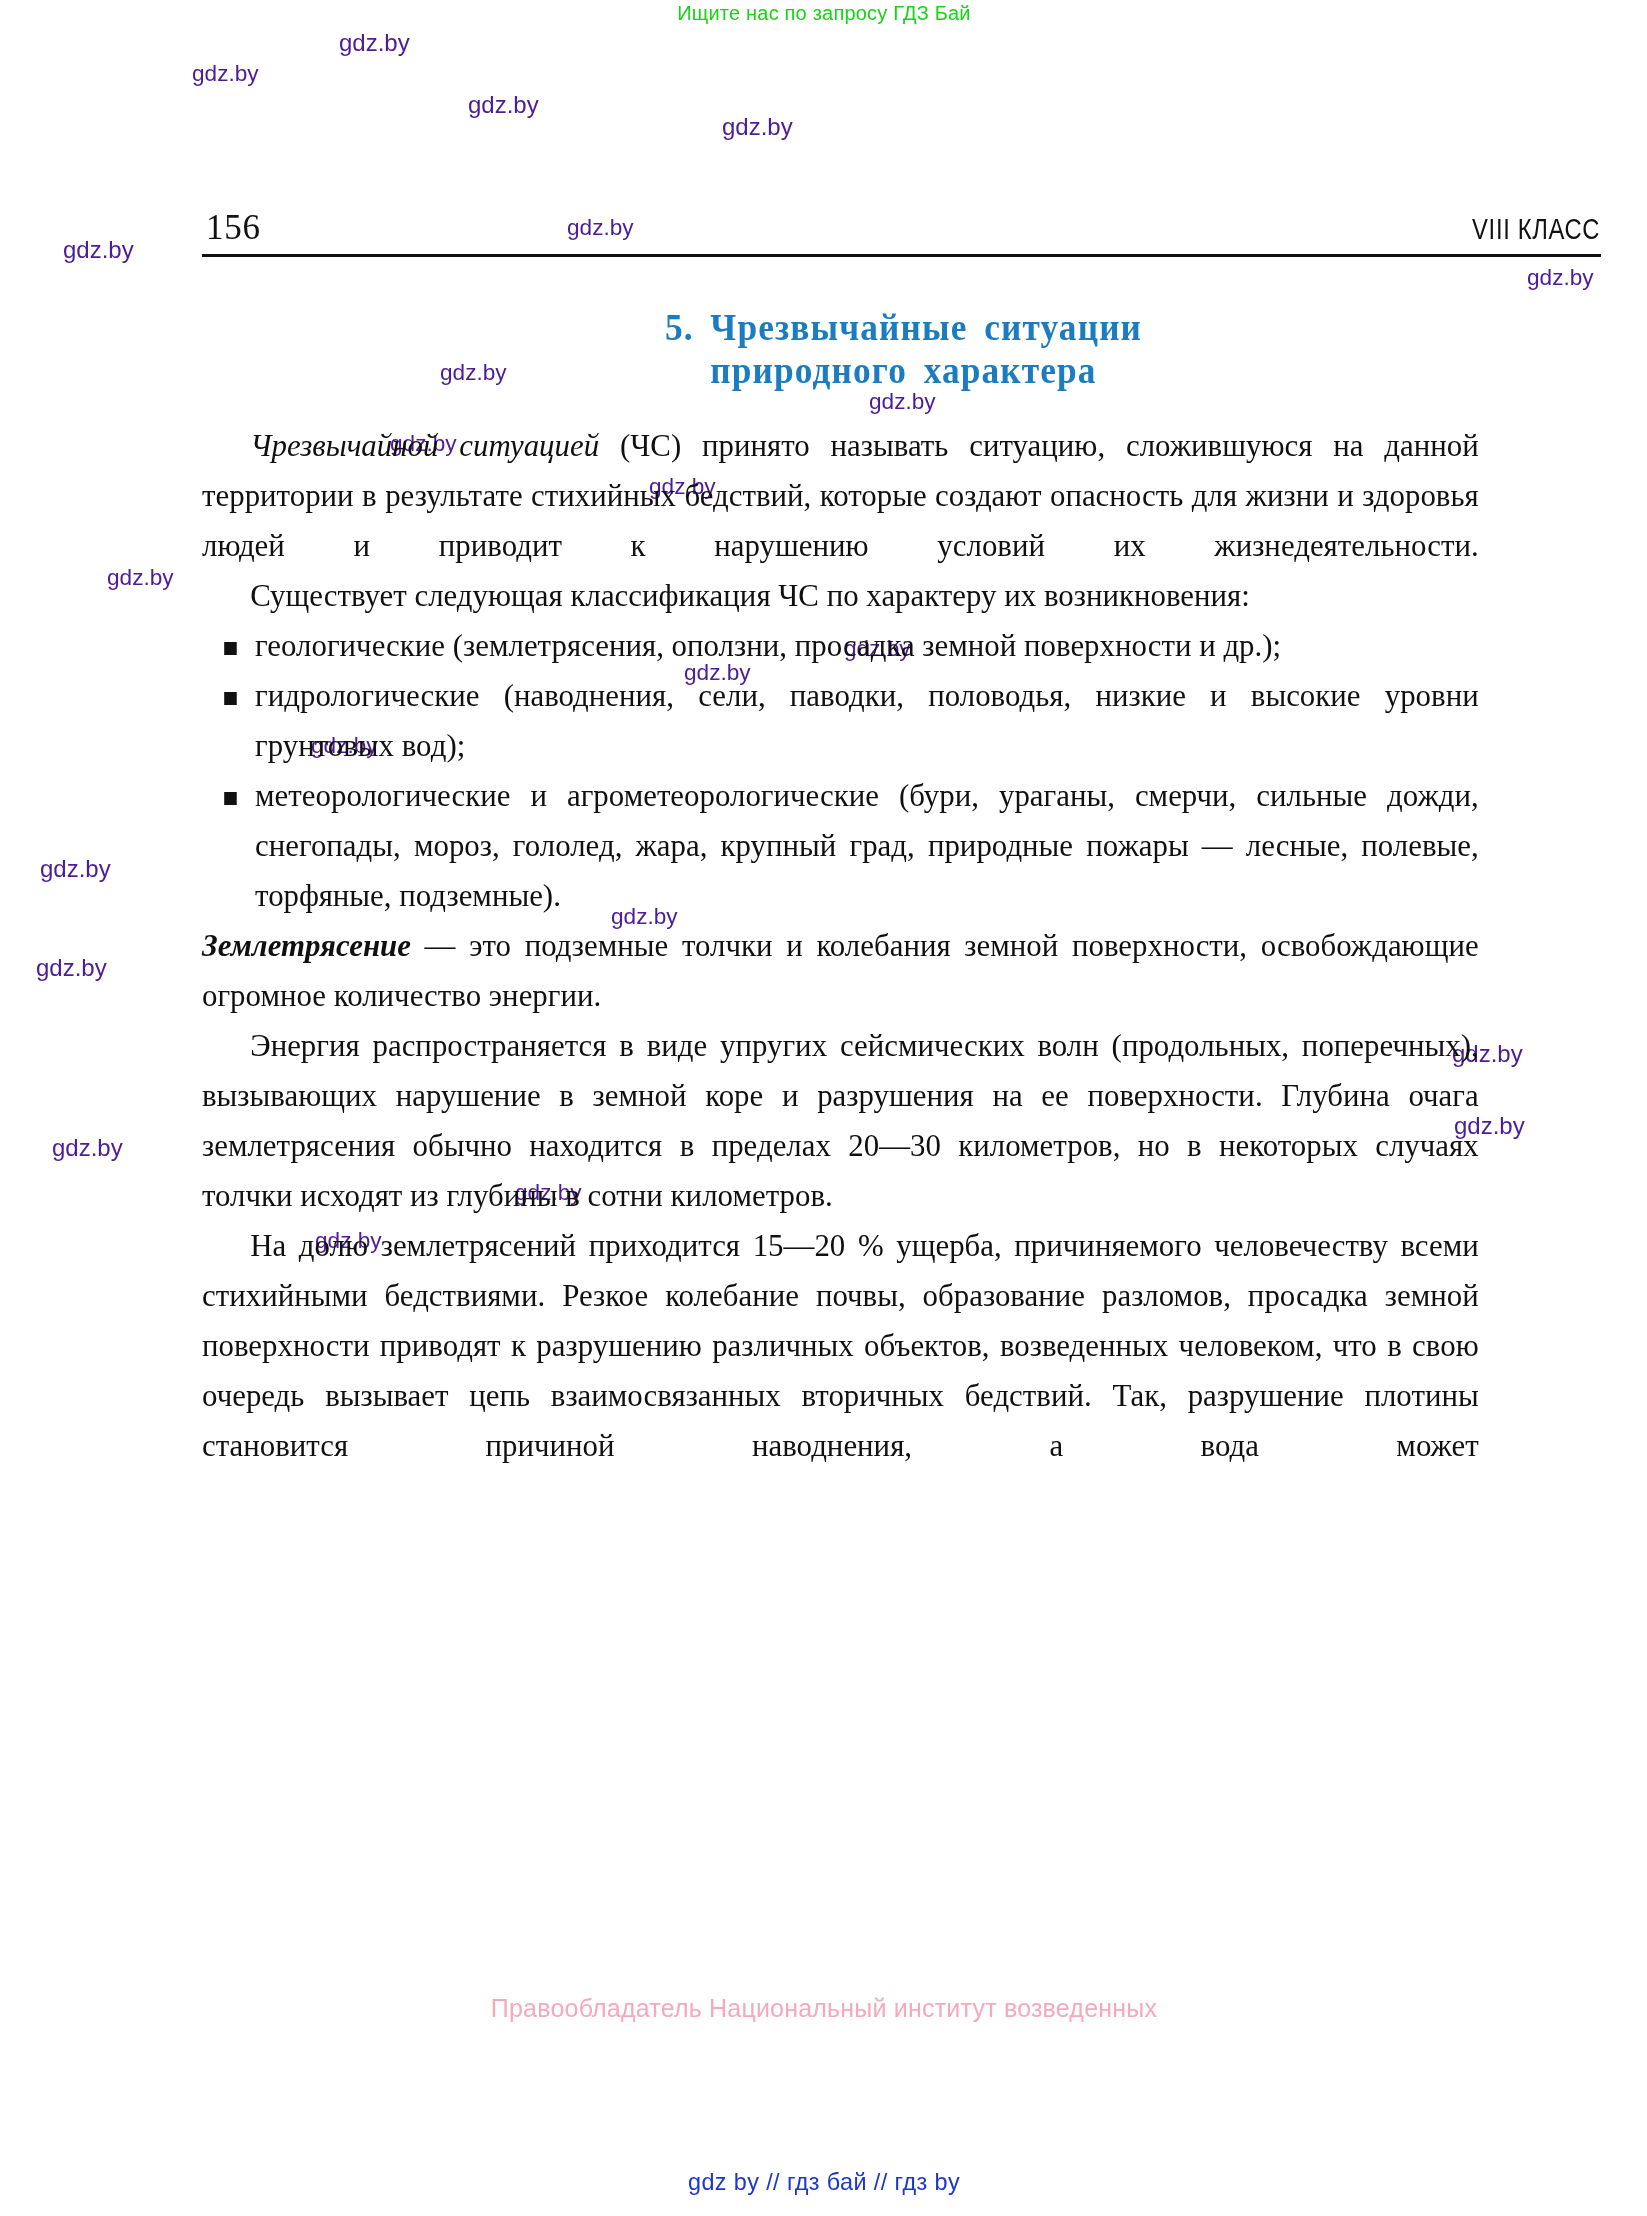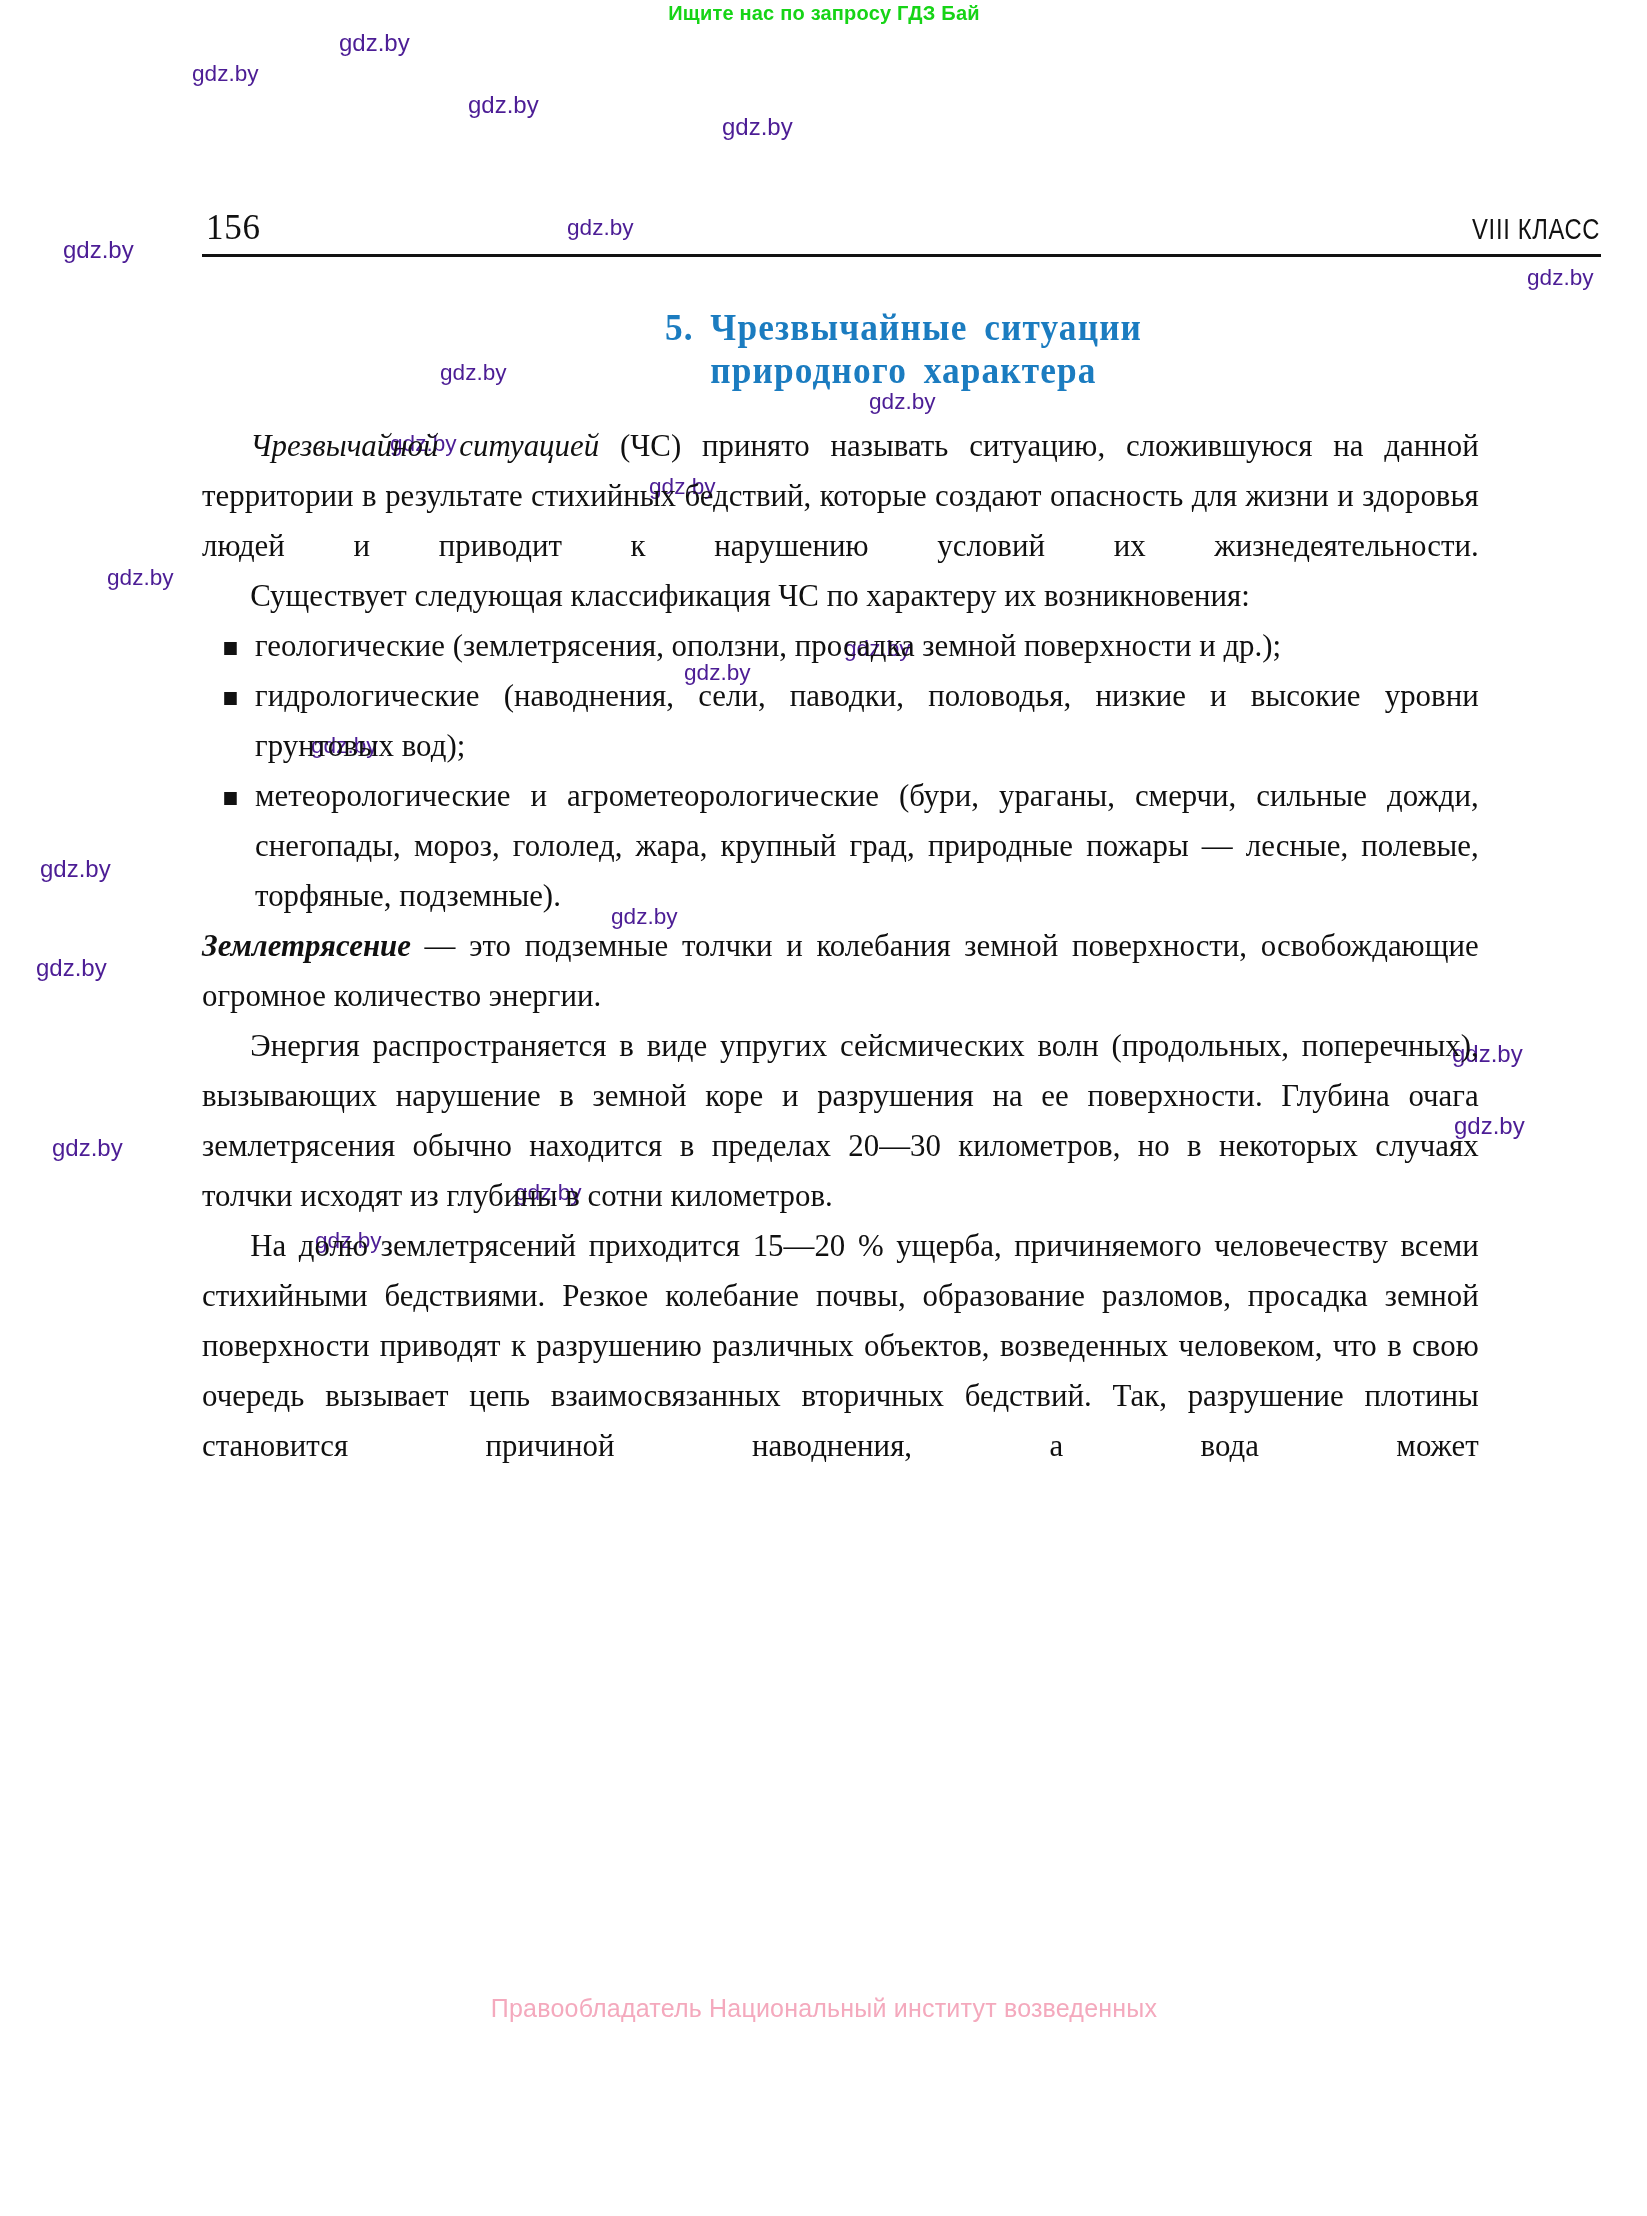--- a/index.html
+++ b/index.html
@@ -18,21 +18,21 @@
 
   
   .promo-banner {
     position: absolute;
     top: 1.6px;
     left: 0;
     width: 100%;
     text-align: center;
     font-family: "Liberation Sans", "DejaVu Sans", sans-serif;
     font-size: 20px;
-    font-weight: 700;
+    font-weight: 400;
     color: #16d416;
     letter-spacing: 0.2px;
   }
 
   
   .wm {
     position: absolute;
     font-family: "Liberation Sans", "DejaVu Sans", sans-serif;
     color: #4c1d95;
     white-space: nowrap;
@@ -241,15 +241,16 @@
     </p>
 
     <p class="p last-ragged">Энергия распространяется в виде упругих сейсмических волн (продольных, поперечных), вызывающих нарушение в земной коре и разрушения на ее поверхности. Глубина очага землетрясения обычно находится в пределах 20—30 километров, но в некоторых случаях толчки исходят из глубины в сотни километров.</p>
 
     <p class="p">На долю землетрясений приходится 15—20 % ущерба, причиняемого человечеству всеми стихийными бедствиями. Резкое колебание почвы, образование разломов, просадка земной поверхности приводят к разрушению различных объектов, возведенных человеком, что в свою очередь вызывает цепь взаимосвязанных вторичных бедствий. Так, разрушение плотины становится причиной наводнения, а вода может</p>
 
   </div>
 
   <div class="copyright">Правообладатель Национальный институт возведенных</div>
 
+  <div class="sitefooter">gdz by  //  гдз бай  //  гдз by</div>
 
 </div>
 
 
 </body></html>

